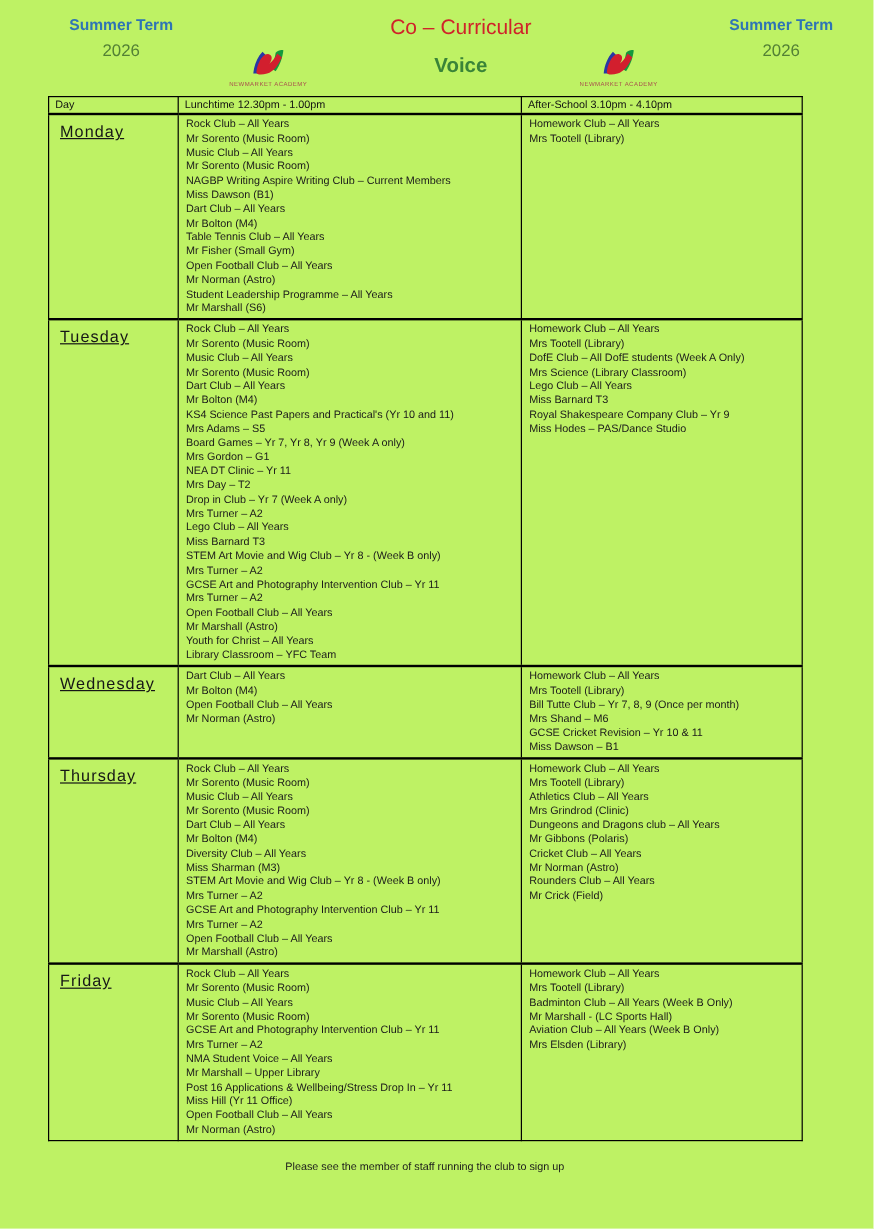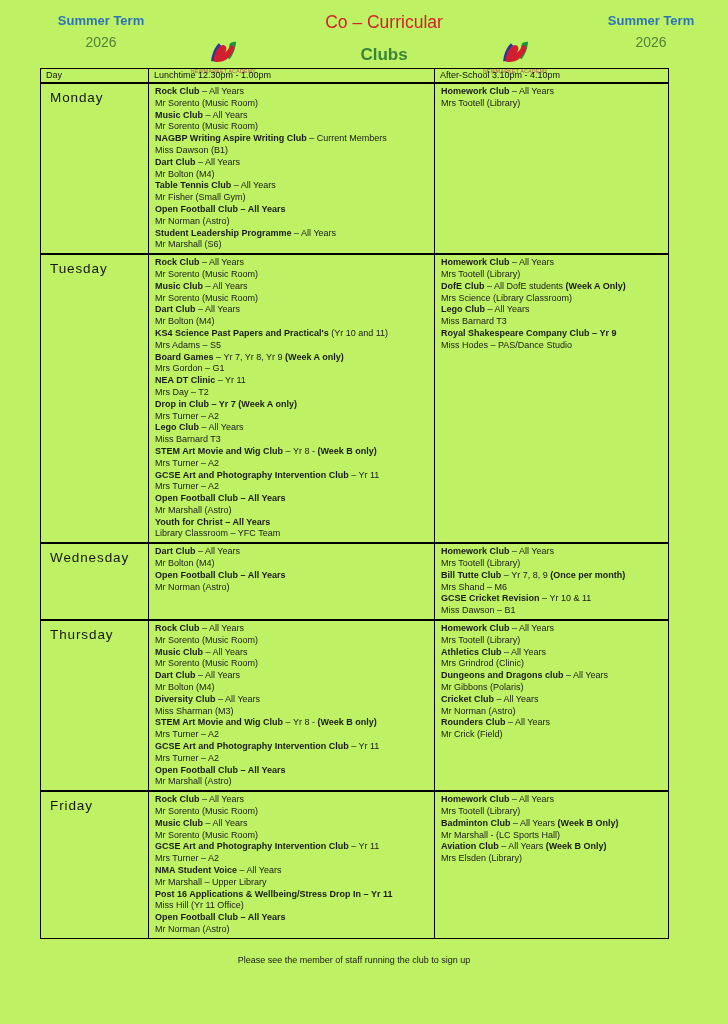--- a/index.html
+++ b/index.html
@@ -19,64 +19,65 @@
   .term-year{font-size:14px;font-weight:400;color:#538135;margin-top:7px;line-height:14px;}
   .title-block{position:absolute;top:12px;left:294px;width:180px;text-align:center;}
   .title-line1{font-size:17.5px;font-weight:400;color:#d0232a;line-height:20px;}
   .title-line2{font-size:17px;font-weight:700;color:#3a8438;margin-top:13px;line-height:19px;}
   .logo{position:absolute;top:40px;width:62px;text-align:center;}
   .logo.a{left:191px;}
   .logo.b{left:483px;}
   .logo svg{display:block;margin:0 auto;width:42px;height:27px;}
   .logo-caption{font-size:5px;color:#a84c4c;letter-spacing:0.4px;margin-top:1px;white-space:nowrap;}
   
-  .content{position:absolute;top:68px;left:0;width:728px;}
+  .content{position:absolute;top:80px;left:0;width:728px;}
   table.clubs-table{
     margin-left:40px;width:628px;
     border-collapse:collapse;table-layout:fixed;
     border:1.5px solid #000;
   }
   col.col-day{width:108px;}
   col.col-lunch{width:286px;}
   col.col-after{width:234px;}
   th,td{border:1px solid #000;}
   thead th{
     font-size:9px;font-weight:400;text-align:left;
     padding:1px 5px 2px 5px;height:10px;color:#111;
   }
   tbody td{border-top-width:2px;}
   td.day-cell{
     vertical-align:top;
     font-size:13.5px;letter-spacing:0.9px;color:#161616;
     padding:6px 2px 10px 9px;
+    text-decoration:underline;
   }
   td.club-cell{vertical-align:top;padding:2px 6px;}
   .club-title,.club-staff{
     font-size:9px;line-height:11.8px;color:#1a1a1a;white-space:nowrap;
   }
-  .club-title .b{font-weight:700;}
+  .club-title .b{font-weight:400;}
   .footer-note{
     margin-left:40px;width:628px;text-align:center;
     font-size:9px;color:#1a1a1a;margin-top:16px;line-height:11px;
   }
 </style>
 </head>
 <body>
 
 <div class="page">
 
   <div>
     <div class="term-block left">
       <div class="term-label">Summer Term</div>
       <div class="term-year">2026</div>
     </div>
 
     <div class="title-block">
       <div class="title-line1">Co – Curricular</div>
-      <div class="title-line2">Clubs</div>
+      <div class="title-line2">Voice</div>
     </div>
 
     <div class="term-block right">
       <div class="term-label">Summer Term</div>
       <div class="term-year">2026</div>
     </div>
 
     <div class="logo a">
       <span>
         <svg viewBox="0 0 52 42" aria-hidden="true">

